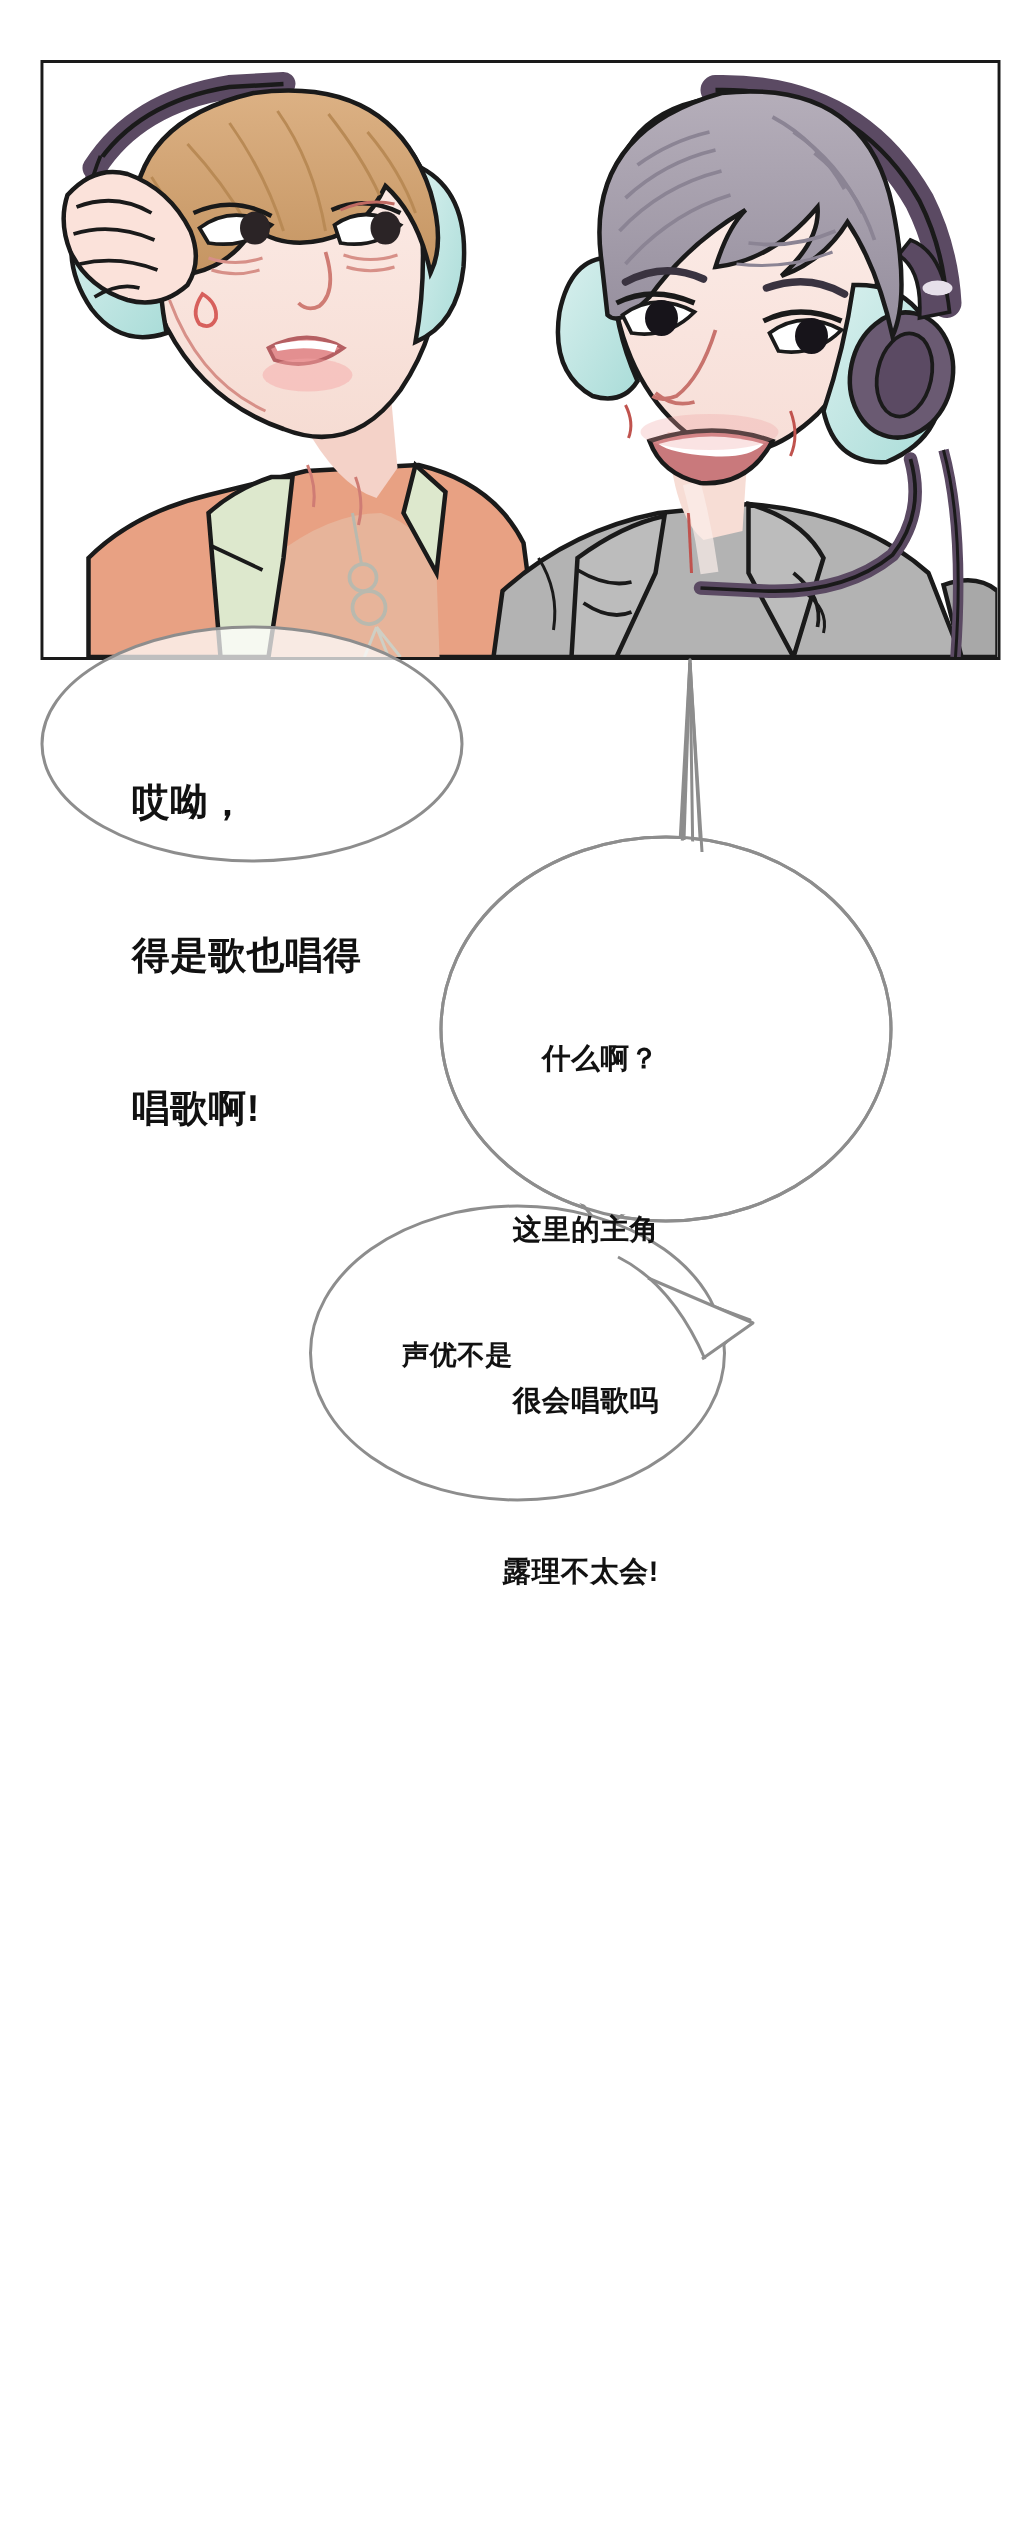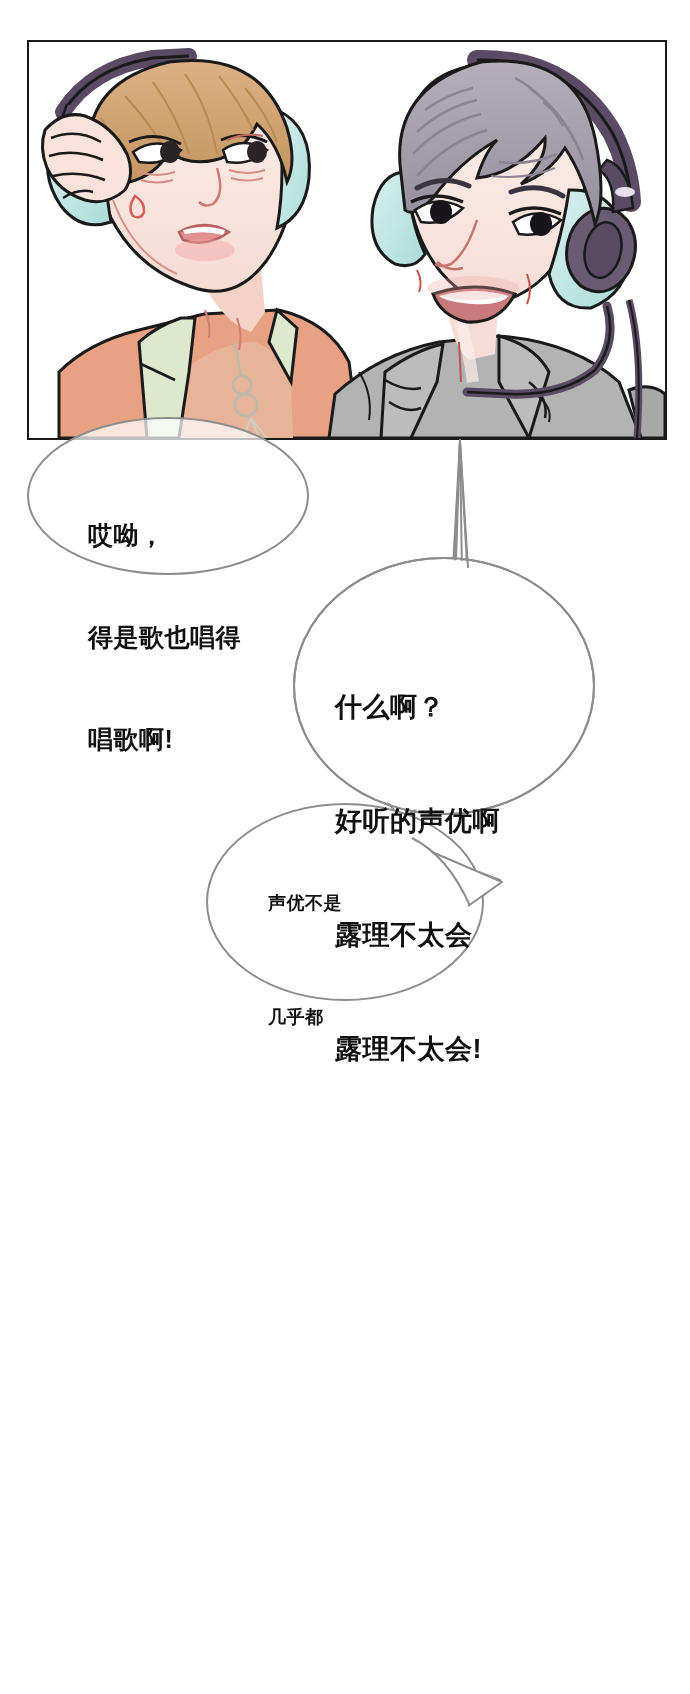--- a/index.html
+++ b/index.html
@@ -58,22 +58,23 @@
   }
   #bubble1-text {
     left: 88px;
     top: 450px;
     font-size: 25px;
     line-height: 34px;
   }
   #bubble2-text {
     left: 335px;
     top: 612px;
-    font-size: 27px;
+    font-size: 19px;
     line-height: 38px;
+    text-align: right;
   }
   #bubble3-text {
     left: 268px;
     top: 808px;
     font-size: 18px;
     line-height: 38px;
   }
   .bubble-text span { display: block; }
 </style>
 </head>
@@ -300,23 +301,22 @@
   </div>
 
   <div class="bubble-text" id="bubble1-text">
     <span>哎呦，</span>
     <span>得是歌也唱得</span>
     <span>唱歌啊!</span>
   </div>
 
   <div class="bubble-text" id="bubble2-text">
     <span>什么啊？</span>
-    <span>好听的声优啊</span>
-    <span>露理不太会</span>
+    <span>这里的主角</span>
+    <span>很会唱歌吗</span>
     <span>露理不太会!</span>
   </div>
 
   <div class="bubble-text" id="bubble3-text">
     <span>声优不是</span>
-    <span>几乎都</span>
   </div>
 
 </div>
 
 </body></html>

